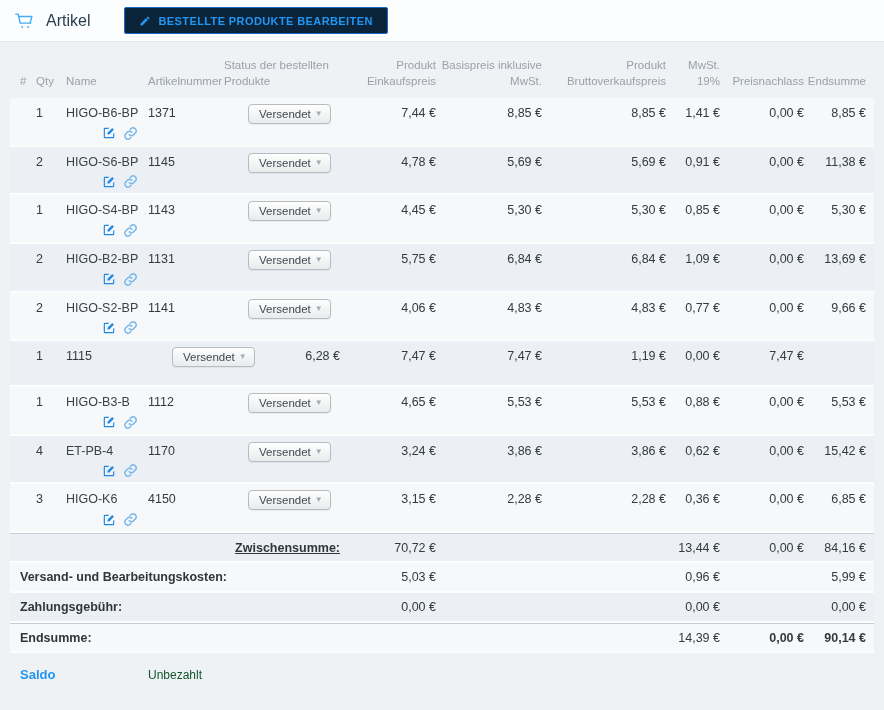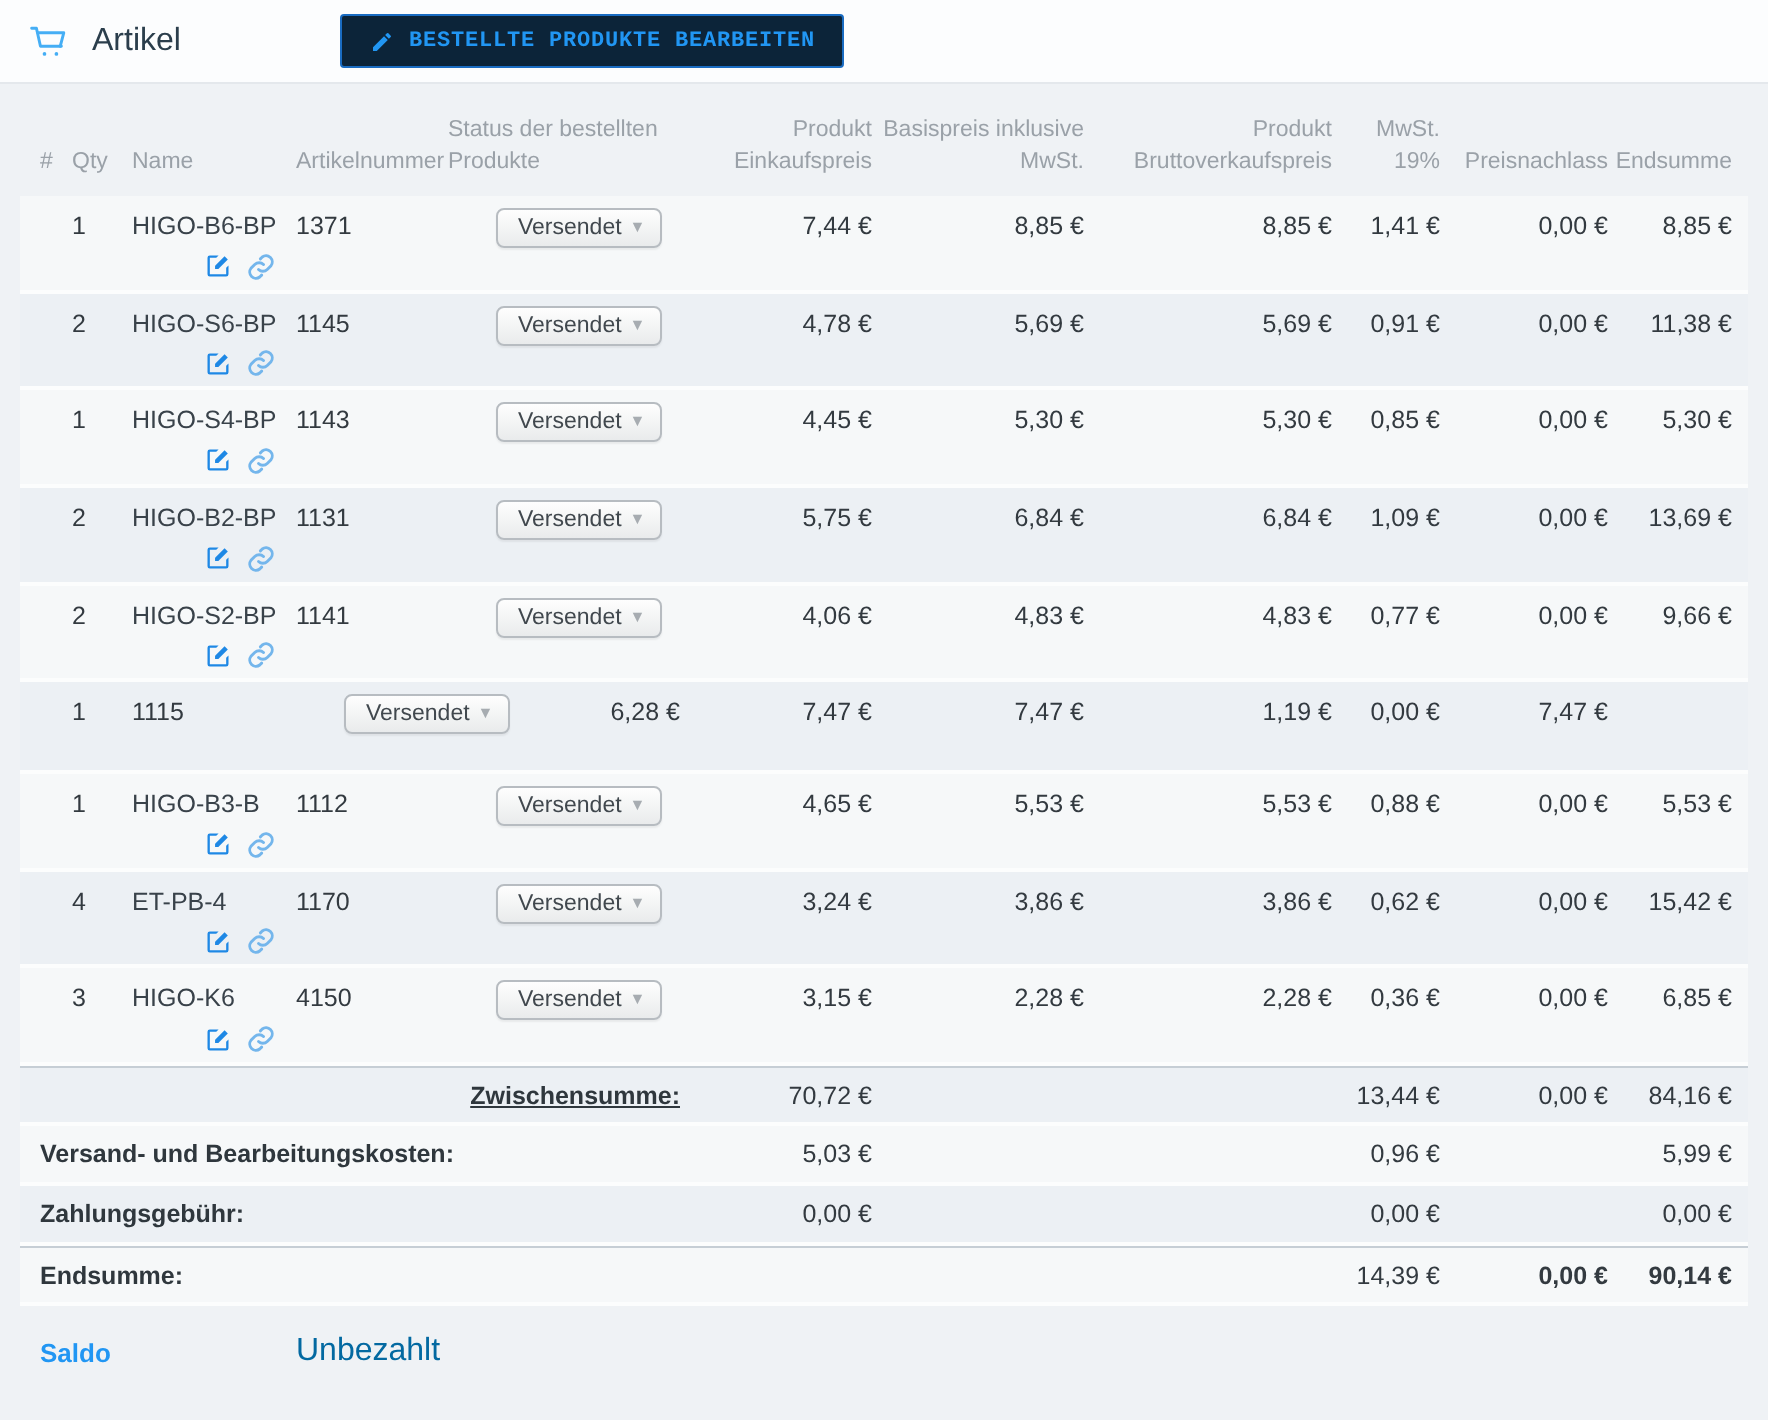--- a/index.html
+++ b/index.html
@@ -9,26 +9,26 @@
     background:#eff2f5;
     color:#333a40;
     overflow:hidden;
   }
   
   .topbar {
     height:42px; background:#fcfdfe; border-bottom:1px solid #e4e8ec;
     display:flex; align-items:center; padding:0 10px;
   }
   .cart-icon { width:30px; display:flex; justify-content:center; margin-right:6px; }
-  .page-title { font-size:16px; color:#2b3e4c; margin-right:80px; }
+  .page-title { font-size:16px; color:#2b3e4c; margin-right:34px; }
   .edit-products-btn {
     height:27px; padding:0 14px; display:inline-flex; align-items:center; gap:7px;
     background:#0c2439; border:1px solid #1a6cc2; border-radius:2px;
     color:#2196f3; font-size:11px; font-weight:bold; letter-spacing:.4px;
-    font-family:Liberation Mono, monospace; cursor:pointer; text-transform:uppercase;
+    font-family:Liberation Sans, sans-serif; cursor:pointer; text-transform:uppercase;
   }
   
   .table-wrap { padding:0 10px; }
   .grid {
     display:grid;
     grid-template-columns:26px 30px 82px 76px 116px 96px 106px 124px 54px 84px 62px;
     padding-right:8px;
   }
   .thead { padding-top:16px; padding-bottom:9px; }
   .th {
@@ -62,21 +62,21 @@
   .srow.topline { border-top:1px solid #c6ced5; }
   .slabel { font-weight:bold; font-size:12.5px; color:#2f373d; }
   .slabel.right { grid-column:1/6; text-align:right;text-decoration:underline; }
   .slabel.left  { grid-column:1/6; padding-left:10px; }
   .sv { font-size:12.5px; }
   .col6 { grid-column:6; } .col9 { grid-column:9; } .col10 { grid-column:10; } .col11 { grid-column:11; }
   .bold { font-weight:bold; }
   
   .saldo-row { display:flex; padding:14px 0 0 20px; align-items:center; }
   .saldo-label { color:#2196f3; font-weight:bold; font-size:13px; width:128px; }
-  .saldo-value { color:#0369a1; font-size:16px; cursor:pointer; }
+  .saldo-value { color:#14532d; font-size:12px; cursor:pointer; }
 </style>
 </head>
 <body>
 
 <div class="topbar">
   <span class="cart-icon">
     <svg width="24" height="22" viewBox="0 0 26 24" fill="none" stroke="#45aef5" stroke-width="1.6" stroke-linecap="round" stroke-linejoin="round">
       <path d="M3 4.5h2.6l2.2 9.8h11.4"></path>
       <path d="M6.4 7h14.1l-1.9 7.3"></path>
       <circle cx="10" cy="18.5" r="1" fill="#45aef5" stroke="none"></circle>

